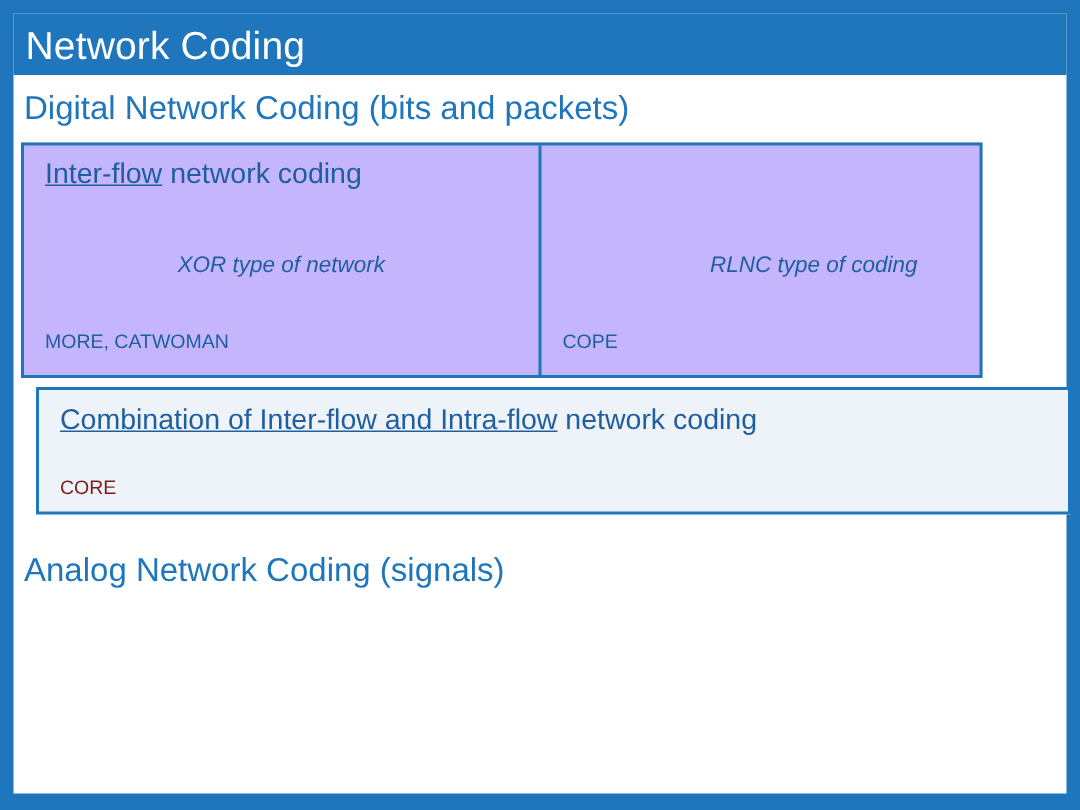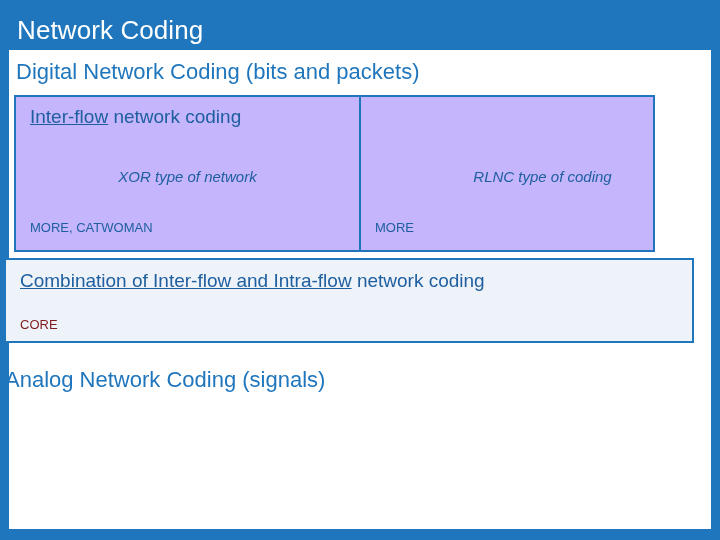--- a/index.html
+++ b/index.html
@@ -128,21 +128,21 @@
     top: 123px;
     left: 14px;
     font-size: 13px;
     color: #1f5fa0;
     line-height: 16px;
     white-space: nowrap;
   }
   
   .combo-box {
     position: absolute;
-    left: 4px;
+    left: 24px;
     top: 258px;
     width: 690px;
     height: 85px;
     border: 2px solid #1f76bc;
     box-sizing: border-box;
     background: #eef3f9;
   }
   .combo-heading {
     position: absolute;
     top: 9px;
@@ -159,21 +159,21 @@
     position: absolute;
     top: 57px;
     left: 14px;
     font-size: 13px;
     color: #7f1d1d;
     line-height: 16px;
   }
   
   .analog {
     position: absolute;
-    left: 5px;
+    left: 16px;
     top: 367px;
     font-size: 22px;
     color: #1f76bc;
     line-height: 26px;
     white-space: nowrap;
   }
 </style>
 </head>
 <body>
 
@@ -195,21 +195,21 @@
     <div class="digital-half half-left">
       <div class="half-heading">
         <span class="u">Inter-flow</span><span> network coding</span>
       </div>
       <div class="half-sub half-sub-left">XOR type of network</div>
       <div class="half-examples">MORE, CATWOMAN</div>
     </div>
 
     <div class="digital-half half-right">
       <div class="half-sub half-sub-right">RLNC type of coding</div>
-      <div class="half-examples">MORE</div>
+      <div class="half-examples">COPE</div>
     </div>
 
   </div>
 
   <div class="combo-box">
     <div class="combo-heading">
       <span class="u">Combination of Inter-flow and Intra-flow</span><span> network coding</span>
     </div>
     <div class="combo-examples">CORE</div>
   </div>

